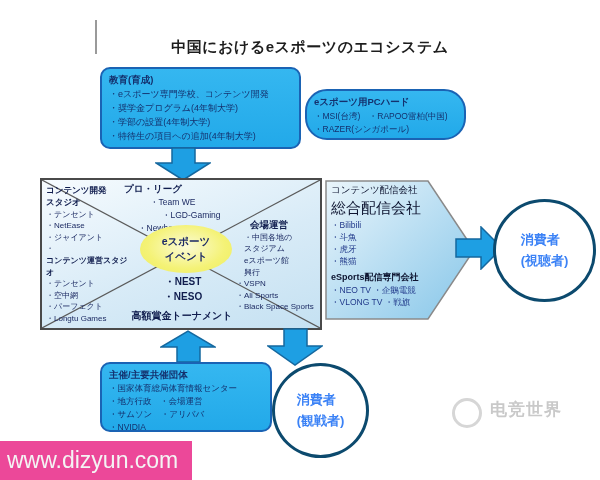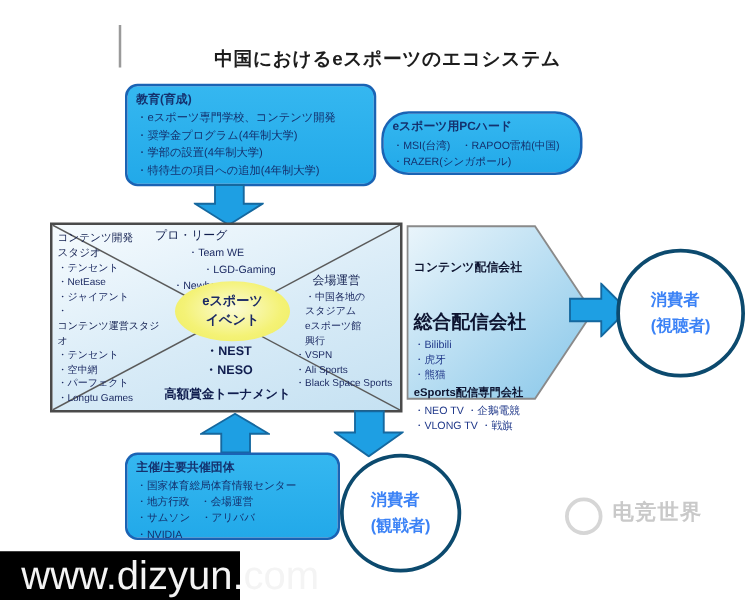--- a/index.html
+++ b/index.html
@@ -8,54 +8,54 @@
   .pre{white-space:pre-line;}
 
   
   .title{position:absolute;left:120px;top:38px;width:380px;text-align:center;
          font-size:15px;font-weight:bold;color:#1d1d1d;letter-spacing:.5px;}
   .vline{position:absolute;left:95px;top:20px;width:2px;height:34px;background:#9a9a9a;}
 
   
   .tg{position:absolute;right:0;top:9px;background:#9c9c9c;color:#ffffff;
       font-size:18px;padding:4px 12px 5px 14px;}
-  .dizyun{position:absolute;left:0;top:441px;width:192px;height:39px;background:#000000;
-      color:#f4f4f4;font-size:32px;display:flex;align-items:center;padding-left:17px;box-sizing:border-box;}
+  .dizyun{position:absolute;left:0;top:441px;width:192px;height:39px;background:#ec4899;
+      color:#f4f4f4;font-size:23px;display:flex;align-items:center;padding-left:7px;box-sizing:border-box;}
   .brand{position:absolute;left:452px;top:398px;display:flex;align-items:flex-start;color:#c9c9c9;}
   .brand .ring{width:24px;height:24px;border:3px solid #d6d6d6;border-radius:50%;margin-right:8px;}
   .brand .bt{font-size:17px;font-weight:bold;letter-spacing:1px;}
 
   
   .bluebox{position:absolute;background:linear-gradient(180deg,#35b7f0 0%,#22a9e9 100%);
       border:2px solid #1a63b4;border-radius:10px;color:#14316e;
       padding:4px 7px;box-sizing:border-box;font-size:9px;line-height:1.55;}
   .bluebox .bt{font-weight:bold;font-size:9.5px;}
   .bluebox div{white-space:pre-line;}
 
   
   .xrect{position:absolute;left:40px;top:178px;width:282px;height:152px;
       border:2px solid #4a4a4a;box-sizing:border-box;
       background:linear-gradient(160deg,#f6fbfe 0%,#d8ebf7 55%,#c5e1f2 100%);}
   .xrect svg{position:absolute;left:0;top:0;}
   .xr-block{position:absolute;color:#1d2b63;font-size:8.5px;line-height:1.5;}
-  .xr-head{font-weight:normal;font-size:9.5px;color:#101d4e;}
+  .xr-head{font-weight:bold;font-size:9.5px;color:#101d4e;}
   .stagger div:nth-child(1){margin-left:0;}
   .stagger div:nth-child(2){margin-left:12px;}
   .stagger div:nth-child(3){margin-left:24px;}
 
   .ellipse{position:absolute;left:98px;top:45px;width:92px;height:48px;border-radius:50%;
       background:radial-gradient(ellipse at 50% 45%,#fbfbd6 0%,#f4f276 60%,#eded5e 100%);
       display:flex;align-items:center;justify-content:center;text-align:center;
       font-size:10.5px;font-weight:bold;color:#1c2a66;line-height:1.45;}
 
   
   .penta-wrap{position:absolute;left:325px;top:180px;width:150px;height:140px;}
   .penta-text{position:absolute;left:331px;top:183px;width:116px;font-size:8.5px;
       color:#21398a;line-height:1.45;}
-  .penta-text .ph{font-weight:bold;color:#0d1430;font-size:9.5px;margin-top:25px;}
+  .penta-text .ph{font-weight:normal;color:#0d1430;font-size:9.5px;}
   .penta-text .ph2{font-weight:bold;color:#0d1430;font-size:9px;margin-top:3px;}
 
   
   .arrow{position:absolute;}
 
   
   .circle{position:absolute;background:#ffffff;border:3px solid #0c4a6e;border-radius:50%;
       display:flex;flex-direction:column;align-items:center;justify-content:center;
       font-size:13px;font-weight:bold;color:#3b82f6;line-height:1.6;text-align:left;}
 </style>
@@ -143,20 +143,21 @@
           <stop offset="1" stop-color="#86c6e9"></stop>
         </linearGradient>
       </defs>
       <polygon points="1,1 103,1 149,70 103,139 1,139" fill="url(#pg)" stroke="#8a8a8a" stroke-width="1.5"></polygon>
     </svg>
   </div>
   <div class="penta-text">
     <div class="ph">コンテンツ配信会社</div>
     <div class="ph" style="font-size:15px;">総合配信会社</div>
     <div>・Bilibili</div>
+    <div>・斗魚</div>
     <div>・虎牙</div>
     <div>・熊猫</div>
     <div class="ph2">eSports配信専門会社</div>
     <div>・NEO TV ・企鵝電競</div>
     <div>・VLONG TV ・戦旗</div>
   </div>
 
   <svg class="arrow" style="left:455px;top:226px;" width="48" height="44" viewBox="0 0 48 44">
     <polygon points="1,13 26,13 26,1 47,22 26,43 26,31 1,31" fill="#1e9fe3" stroke="#15689f" stroke-width="1.5"></polygon>
   </svg>

